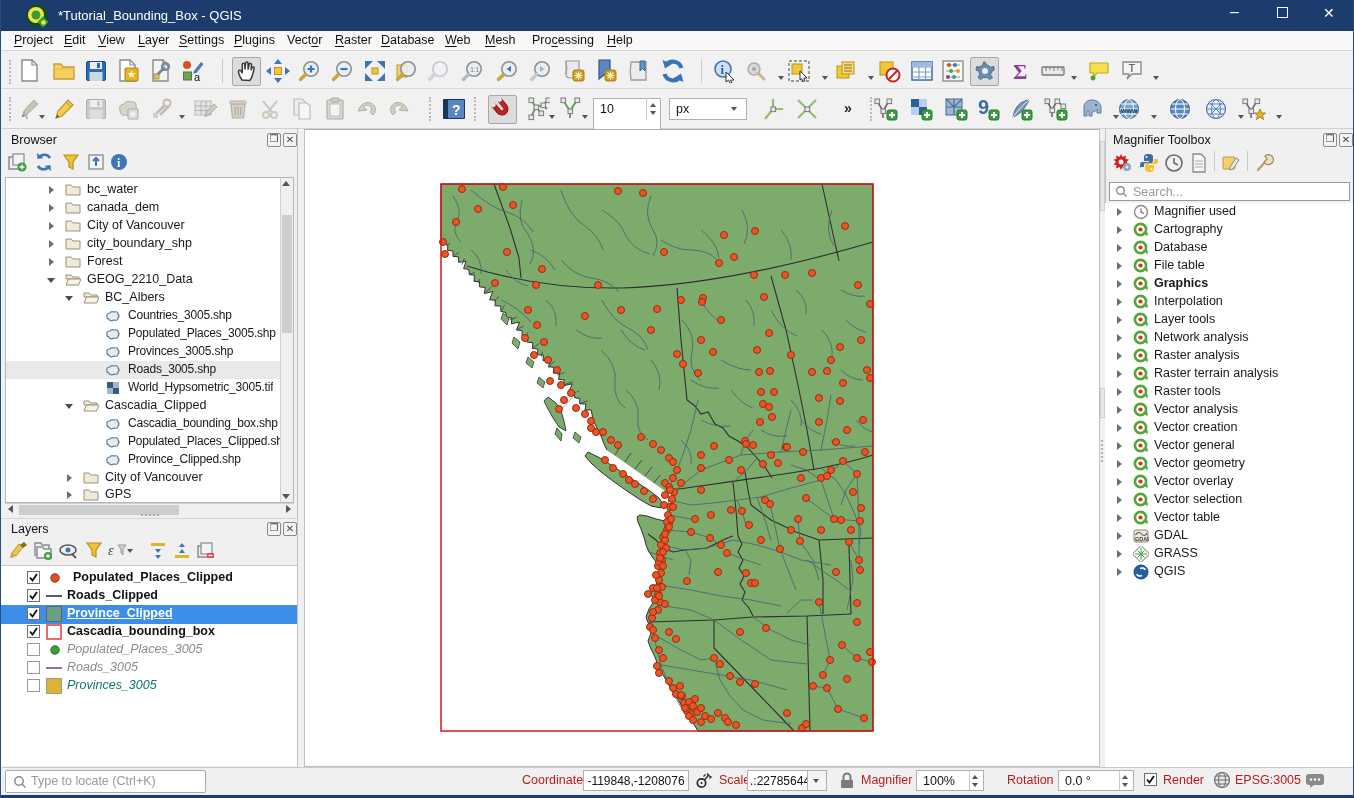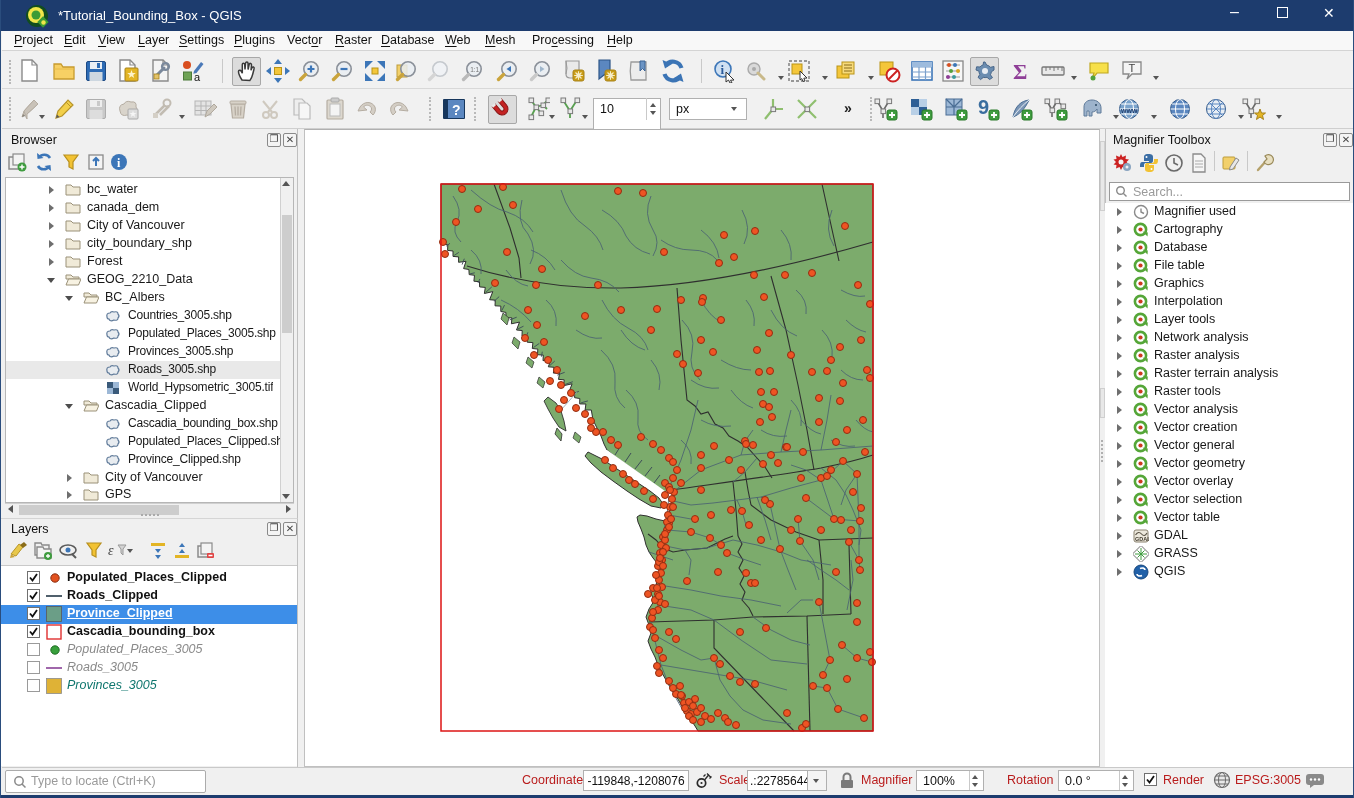--- a/index.html
+++ b/index.html
@@ -620,21 +620,21 @@
     <path d="M12.5 14.5 L16.5 14.5" stroke="#fff" stroke-width="1.5"></path>
   </svg>
 <div class="abs" style="left:0px;top:565px;width:296px;height:201px;background:#fff;border-top:1px solid #c9c9c9;"></div>
 <svg class="abs" style="left:26px;top:571px;" width="14" height="14" viewBox="0 0 14 14">
     <rect x="0.5" y="0.5" width="12" height="12" fill="#fff" stroke="#707070"></rect>
     <path d="M3 6.5 L5.5 9.5 L10 3" stroke="#111" stroke-width="1.8" fill="none"></path>
   </svg>
 <svg class="abs" style="left:46px;top:570px;" width="16" height="16" viewBox="0 0 16 16">
     <circle cx="8" cy="8" r="4.2" fill="#e2521f" stroke="#8a2e12" stroke-width="1"></circle>
   </svg>
-<div class="abs tree-label" style="left:66px;top:570px;color:#111;font-weight:bold;">Populated_Places_Clipped</div>
+<div class="abs tree-label" style="left:72px;top:570px;color:#111;font-weight:bold;">Populated_Places_Clipped</div>
 <svg class="abs" style="left:26px;top:589px;" width="14" height="14" viewBox="0 0 14 14">
     <rect x="0.5" y="0.5" width="12" height="12" fill="#fff" stroke="#707070"></rect>
     <path d="M3 6.5 L5.5 9.5 L10 3" stroke="#111" stroke-width="1.8" fill="none"></path>
   </svg>
 <svg class="abs" style="left:44px;top:588px;" width="18" height="16" viewBox="0 0 18 16">
     <path d="M1 8 L17 8" stroke="#3d4f5c" stroke-width="1.8"></path>
   </svg>
 <div class="abs tree-label" style="left:66px;top:588px;color:#111;font-weight:bold;">Roads_Clipped</div>
 <div class="abs" style="left:0px;top:605px;width:296px;height:19px;background:#3d8ee8;"></div>
 <svg class="abs" style="left:26px;top:607px;" width="14" height="14" viewBox="0 0 14 14">
@@ -1137,21 +1137,21 @@
     <circle cx="7.5" cy="7.5" r="2.1" fill="#cc3a1e"></circle>
     <path d="M9.5 9.5 L14.5 14.5 L14.8 10.5 Z" fill="#55a638"></path>
   </svg>
 <div class="abs tree-label" style="left:1153px;top:258px;">File table</div>
 <div class="abs arrow-r" style="left:1116px;top:280px"></div>
 <svg class="abs" style="left:1132px;top:276px;" width="16" height="16" viewBox="0 0 16 16">
     <circle cx="7.5" cy="7.5" r="5.6" fill="none" stroke="#55a638" stroke-width="2.6"></circle>
     <circle cx="7.5" cy="7.5" r="2.1" fill="#cc3a1e"></circle>
     <path d="M9.5 9.5 L14.5 14.5 L14.8 10.5 Z" fill="#55a638"></path>
   </svg>
-<div class="abs tree-label" style="left:1153px;top:276px;">Graphics</div>
+<div class="abs tree-label" style="left:1153px;top:276px;font-weight:bold;">Graphics</div>
 <div class="abs arrow-r" style="left:1116px;top:298px"></div>
 <svg class="abs" style="left:1132px;top:294px;" width="16" height="16" viewBox="0 0 16 16">
     <circle cx="7.5" cy="7.5" r="5.6" fill="none" stroke="#55a638" stroke-width="2.6"></circle>
     <circle cx="7.5" cy="7.5" r="2.1" fill="#cc3a1e"></circle>
     <path d="M9.5 9.5 L14.5 14.5 L14.8 10.5 Z" fill="#55a638"></path>
   </svg>
 <div class="abs tree-label" style="left:1153px;top:294px;">Interpolation</div>
 <div class="abs arrow-r" style="left:1116px;top:316px"></div>
 <svg class="abs" style="left:1132px;top:312px;" width="16" height="16" viewBox="0 0 16 16">
     <circle cx="7.5" cy="7.5" r="5.6" fill="none" stroke="#55a638" stroke-width="2.6"></circle>

